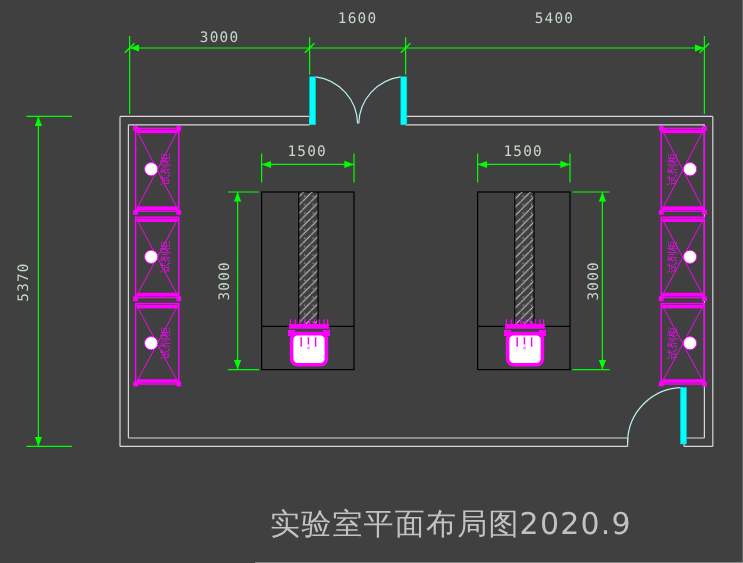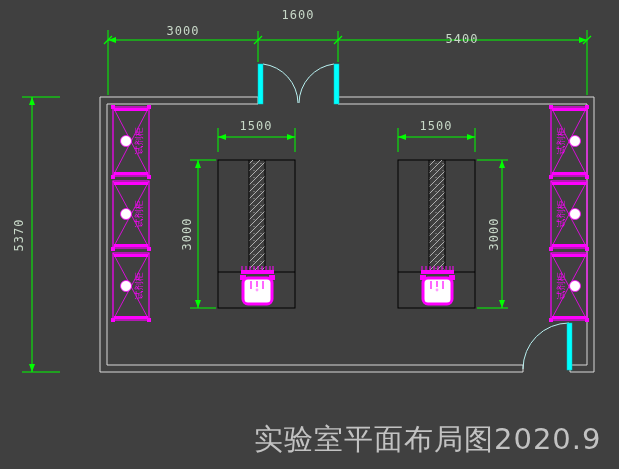--- a/index.html
+++ b/index.html
@@ -6,22 +6,22 @@
   #stage{position:relative;width:619px;height:469px;background:#404040;overflow:hidden;
          font-family:"DejaVu Sans",sans-serif;padding-left:28px;}
   #plan-svg{position:absolute;left:0;top:0;}
   .dim-lbl{position:absolute;font-family:"DejaVu Sans Mono",monospace;font-size:12px;
            color:#c8d8c8;text-align:center;letter-spacing:1px;line-height:14px;}
   .rot{transform:rotate(-90deg);}
   .cab-lbl{position:absolute;width:40px;height:12px;font-family:"DejaVu Sans",sans-serif;
            font-size:9px;line-height:12px;color:#ff00ff;text-align:center;
            transform:rotate(-90deg);}
   .title{position:absolute;left:225px;top:420px;width:250px;text-align:center;
-         font-size:29px;color:#c2c2c2;font-family:"DejaVu Sans",sans-serif;
-         letter-spacing:1px;white-space:nowrap;margin-left:29px;}
+         font-size:25px;color:#c2c2c2;font-family:"DejaVu Sans",sans-serif;
+         letter-spacing:1px;white-space:nowrap;}
 </style>
 </head>
 <body>
 
 <div id="stage">
 
   <svg id="plan-svg" width="619" height="469" viewBox="0 0 619 469">
     <defs>
       <pattern id="hatch" patternUnits="userSpaceOnUse" width="7" height="7">
         <path d="M0,7 L7,0" stroke="#cccccc" stroke-width="0.8"></path>
@@ -165,21 +165,21 @@
 
       <path d="M198,160 V308" marker-start="url(#arr)" marker-end="url(#arr)"></path>
       <path d="M190,160 H216 M190,308 H216"></path>
       <path d="M502,160 V308" marker-start="url(#arr)" marker-end="url(#arr)"></path>
       <path d="M477,160 H508 M477,308 H508"></path>
     </g>
   </svg>
 
   <div class="dim-lbl" style="left:148px;top:24px;width:70px;">3000</div>
   <div class="dim-lbl" style="left:263px;top:8px;width:70px;">1600</div>
-  <div class="dim-lbl" style="left:427px;top:32px;width:70px;">5400</div>
+  <div class="dim-lbl" style="left:427px;top:8px;width:70px;">5400</div>
   <div class="dim-lbl rot" style="left:-11px;top:228px;width:60px;">5370</div>
 
   <div class="dim-lbl" style="left:221px;top:119px;width:70px;">1500</div>
   <div class="dim-lbl" style="left:401px;top:119px;width:70px;">1500</div>
   <div class="dim-lbl rot" style="left:157px;top:227px;width:60px;">3000</div>
   <div class="dim-lbl rot" style="left:464px;top:227px;width:60px;">3000</div>
 
   <div class="cab-lbl" style="left:119px;top:135px;">试剂柜</div>
   <div class="cab-lbl" style="left:119px;top:208px;">试剂柜</div>
   <div class="cab-lbl" style="left:119px;top:280px;">试剂柜</div>

